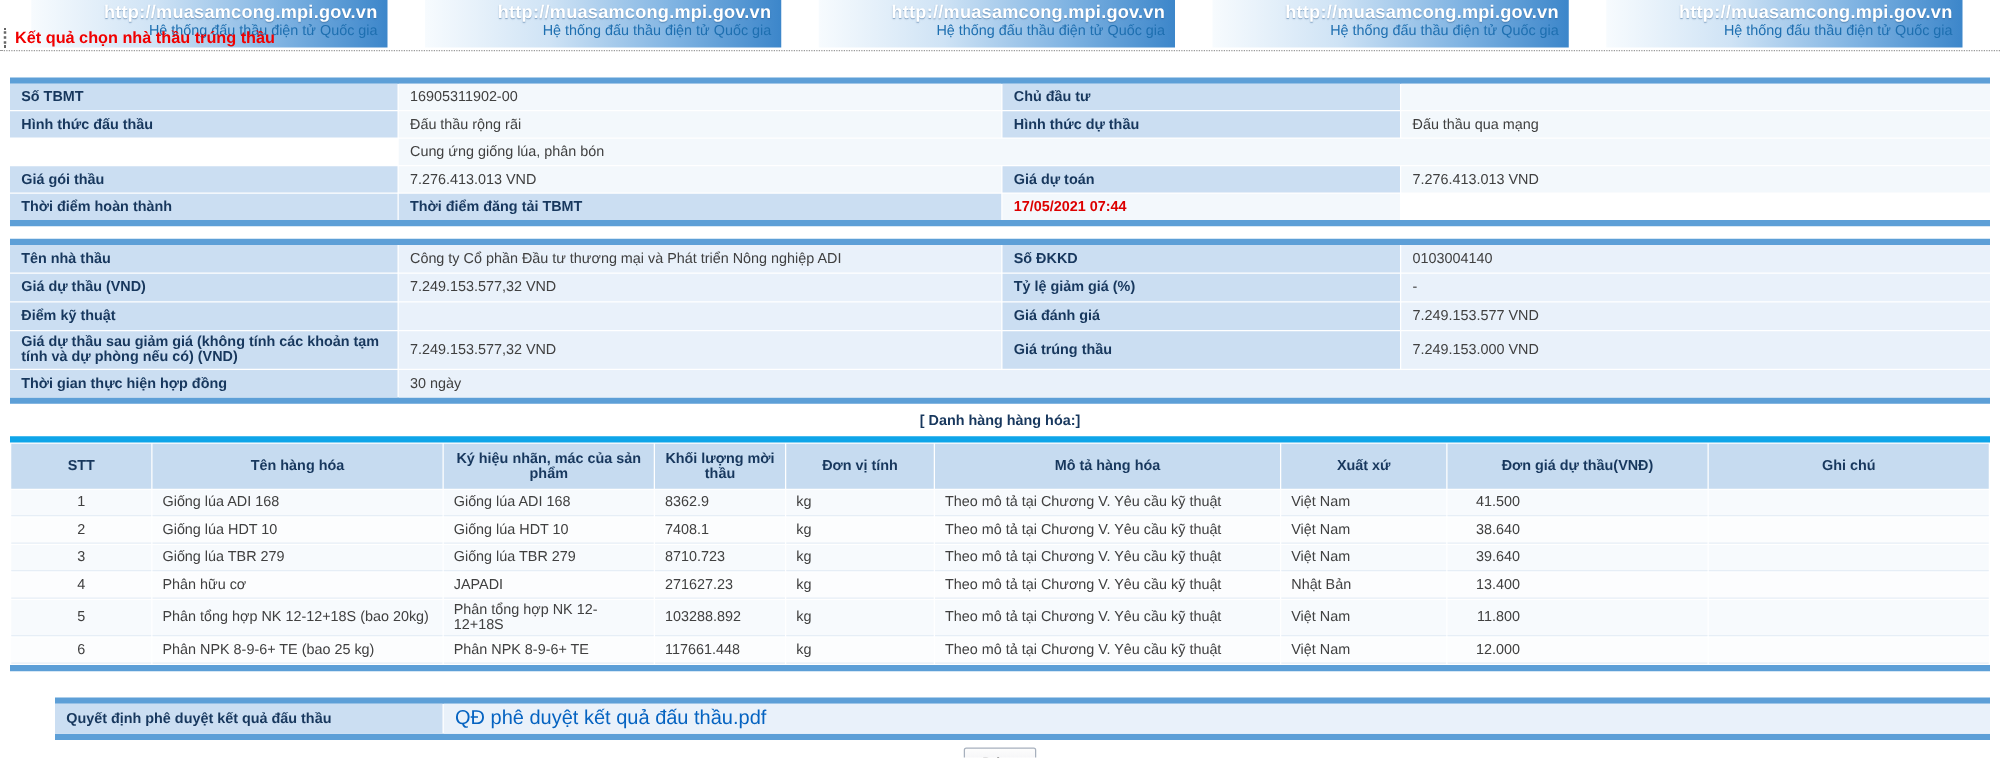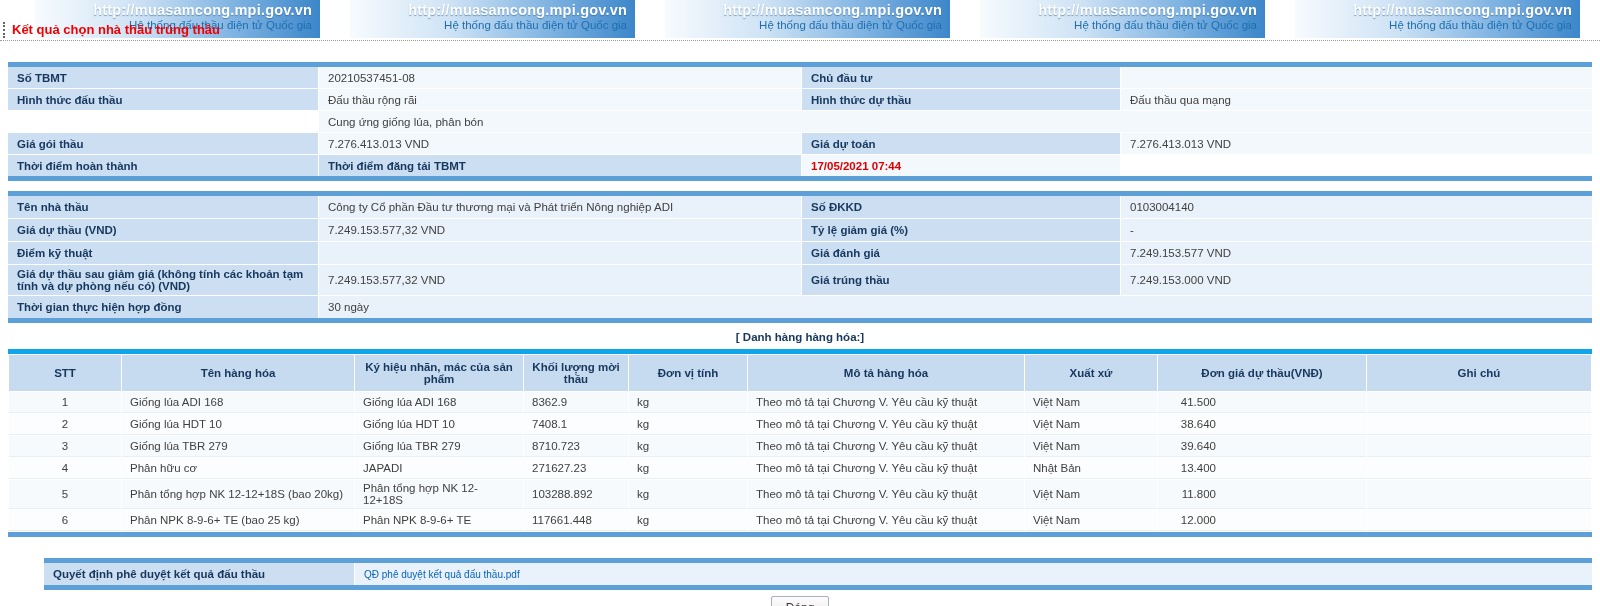--- a/index.html
+++ b/index.html
@@ -1,21 +1,21 @@
 <!DOCTYPE html>
 <html><head>
 <meta charset="utf-8">
 <style>
   * { box-sizing: border-box; margin: 0; padding: 0; }
   html,body { width: 1600px; height: 606px; overflow: hidden; background: #fff;
     font-family: "Liberation Sans", sans-serif; }
 
   
   .header { position: relative; height: 41px; border-bottom: 1px dotted #9a9a9a; }
-  .banner-row { display: flex; padding-left: 35px; }
+  .banner-row { display: flex; padding-left: 25px; }
   .banner { width: 285px; height: 38px; margin-right: 30px; flex: 0 0 auto;
     background: linear-gradient(90deg, #f7fbfe 0%, #cfe3f5 35%, #7fb3e2 70%, #3c86ca 100%);
     text-align: right; padding: 2px 8px 0 0; }
   .banner .url { display: block; color: #fff; font-weight: bold; font-size: 14.5px;
     text-shadow: 0 1px 1px rgba(40,90,140,.55); letter-spacing: .2px; }
   .banner .sub { display: block; color: #1e6fb0; font-size: 11.5px; margin-top: 1px; }
   .page-title { position: absolute; left: 12px; bottom: 3px; color: #f00000;
     font-weight: bold; font-size: 13px; z-index: 5; white-space: nowrap; }
   .title-marker { position: absolute; left: 3px; bottom = 2px; bottom: 2px; height: 16px;
     border-left: 2px dotted #666; z-index: 5; }
@@ -48,21 +48,21 @@
   table.goods tbody td { font-size: 11.5px; color: #404040; padding: 2px 8px;
     height: 21px; background: #fcfdfe; border-bottom: 1px solid #e6eef6; }
   table.goods tbody tr:nth-child(odd) td { background: #f7fafd; }
   td.c-stt { text-align: center; }
   td.c-price { text-align: right; padding-right: 150px !important; }
 
   
   .decision { margin-top: 21px; display: grid; grid-template-columns: 310px auto;
     gap: 1px; border-top: 5px solid #5d9fd7; border-bottom: 5px solid #5d9fd7; margin-left: 36px; }
   .decision .cell { min-height: 22px; }
-  a.doc-link { color: #0563c1; text-decoration: none; font-size: 10px; }
+  a.doc-link { color: #0563c1; text-decoration: none; font-size: 16px; }
 
   
   .footer { text-align: center; margin-top: 6px; }
   .close-btn { font-family: "Liberation Sans", sans-serif; font-size: 12px; color: #333;
     background: linear-gradient(#fdfdfd, #e9e9ee); border: 1px solid #a7b0bd;
     border-radius: 2px; padding: 4px 14px; cursor: pointer; }
 </style>
 </head>
 <body>
 
@@ -90,21 +90,21 @@
     </div>
   </div>
   <div class="title-marker"></div>
   <div class="page-title">Kết quả chọn nhà thầu trúng thầu</div>
 </div>
 
 <div class="content">
 
   <div class="info-grid t1">
     <div class="cell lbl">Số TBMT</div>
-    <div class="cell val">20210537451-08</div>
+    <div class="cell val">16905311902-00</div>
     <div class="cell lbl">Chủ đầu tư</div>
     <div class="cell val"></div>
 
     <div class="cell lbl">Hình thức đấu thầu</div>
     <div class="cell val">Đấu thầu rộng rãi</div>
     <div class="cell lbl">Hình thức dự thầu</div>
     <div class="cell val">Đấu thầu qua mạng</div>
 
     <div class="cell val span3">Cung ứng giống lúa, phân bón</div>
 

